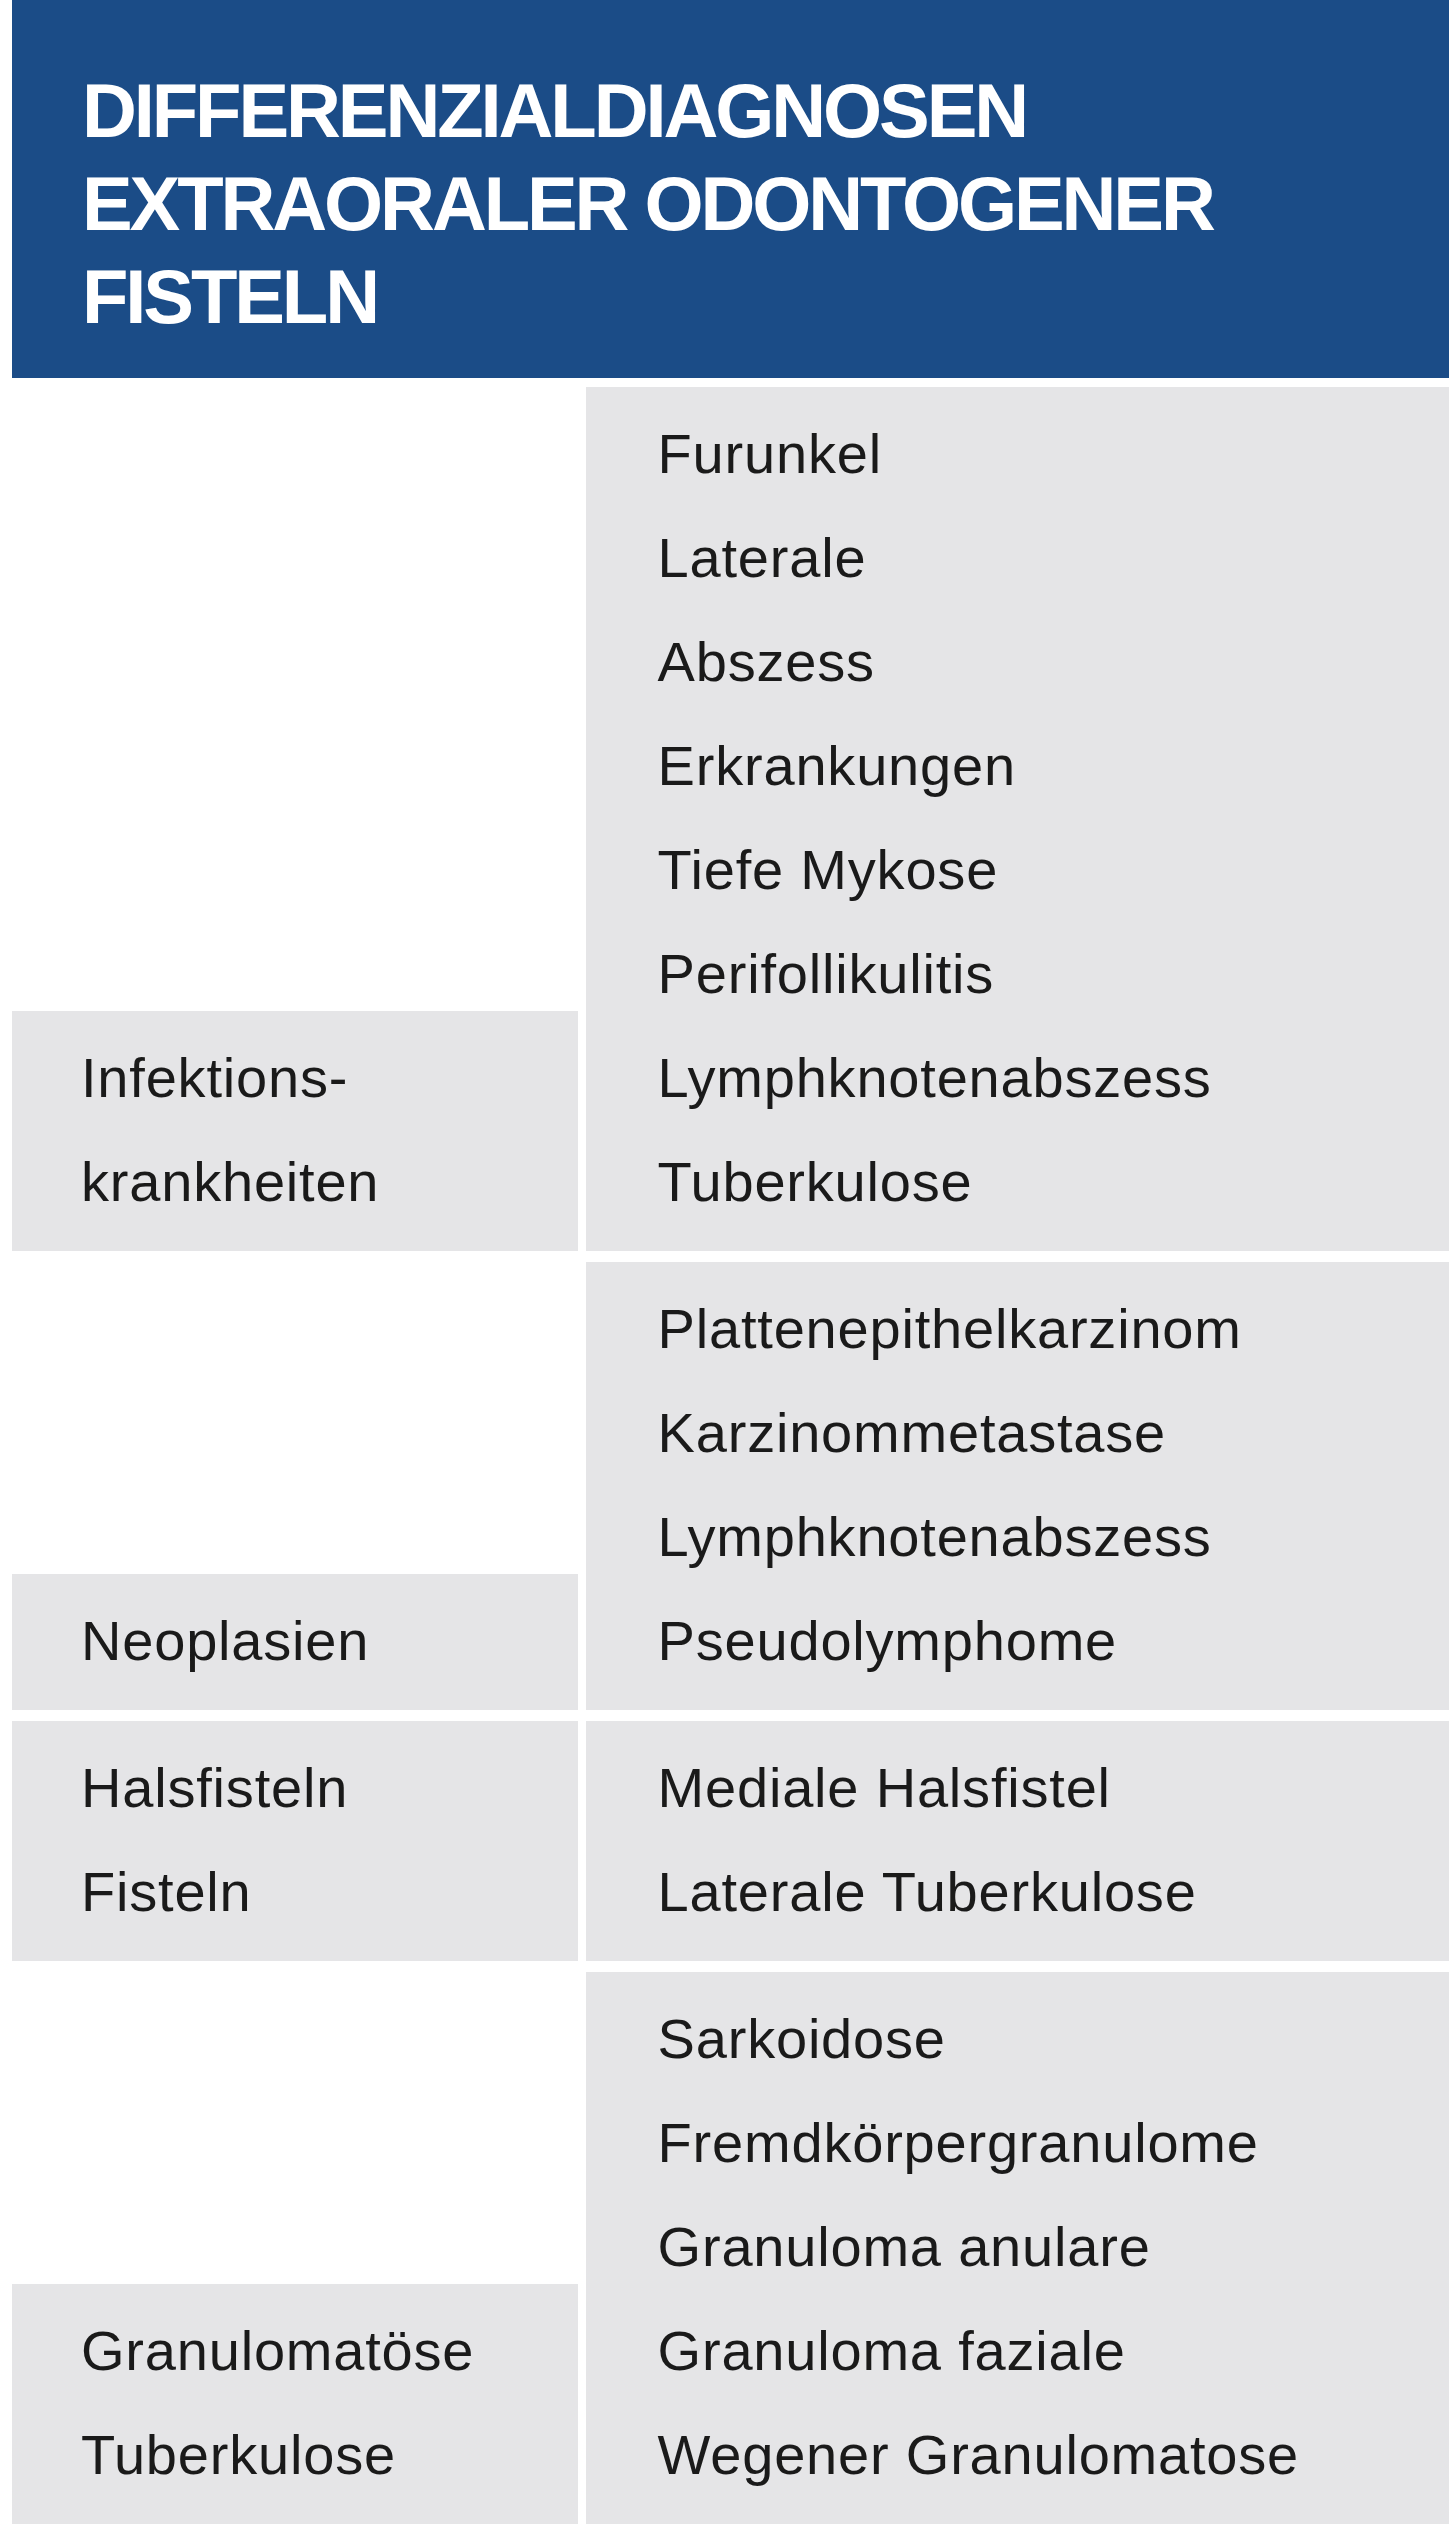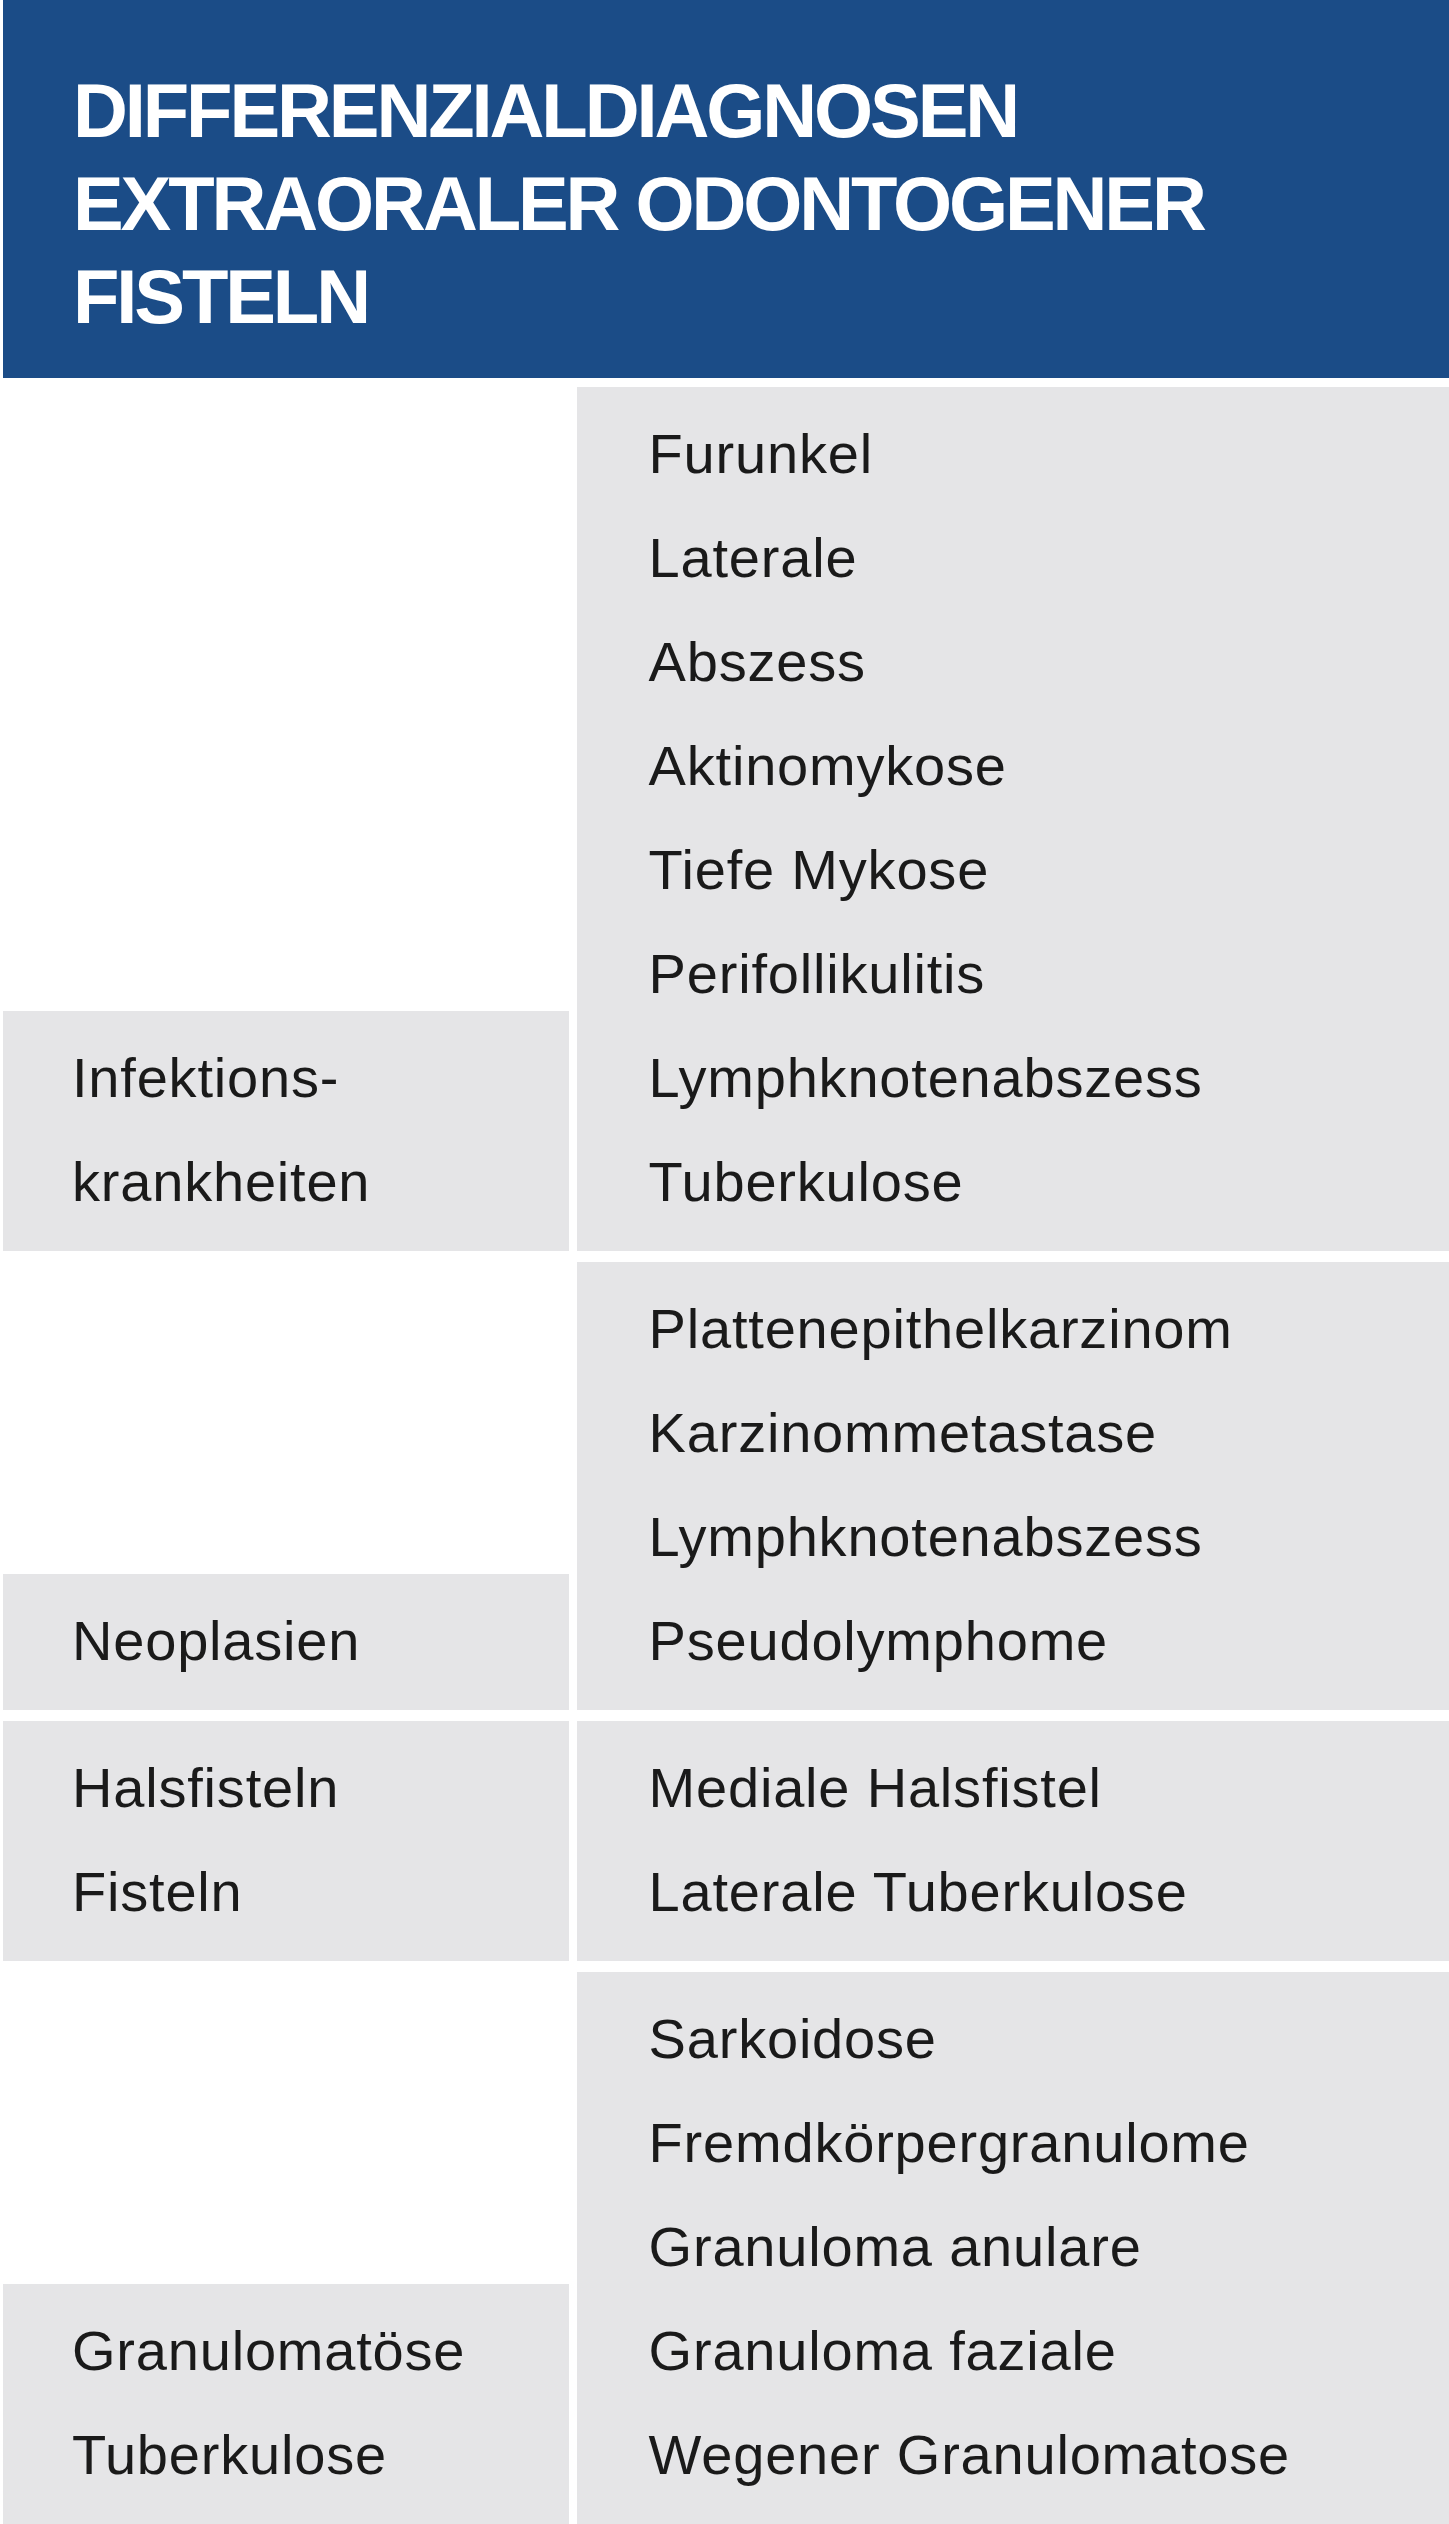--- a/index.html
+++ b/index.html
@@ -15,21 +15,21 @@
     padding: 0;
     width: 1449px;
     height: 2525px;
     background: var(--page-bg, #ffffff);
     font-family: "Liberation Sans", sans-serif;
     overflow: hidden;
   }
   .page {
     width: 1449px;
     height: 2525px;
-    padding-left: 3px;
+    padding-left: 12px;
     background: var(--page-bg, #ffffff);
   }
   .hdr {
     width: 100%;
     height: 378px;
     background: var(--header-bg, #1b4c87);
     margin-bottom: 9.2px;
   }
   .hdr h1 {
     margin: 0;
@@ -86,21 +86,21 @@
   <div class="row">
     <div class="cat">
       <div class="line">Infektions-</div>
       <div class="line">krankheiten</div>
     </div>
     <div class="gutter"></div>
     <div class="items">
       <div class="line">Furunkel</div>
       <div class="line">Laterale</div>
       <div class="line">Abszess</div>
-      <div class="line">Aktinomykose</div>
+      <div class="line">Erkrankungen</div>
       <div class="line">Tiefe Mykose</div>
       <div class="line">Perifollikulitis</div>
       <div class="line">Lymphknotenabszess</div>
       <div class="line">Tuberkulose</div>
     </div>
   </div>
 
   <div class="row">
     <div class="cat">
       <div class="line">Neoplasien</div>

